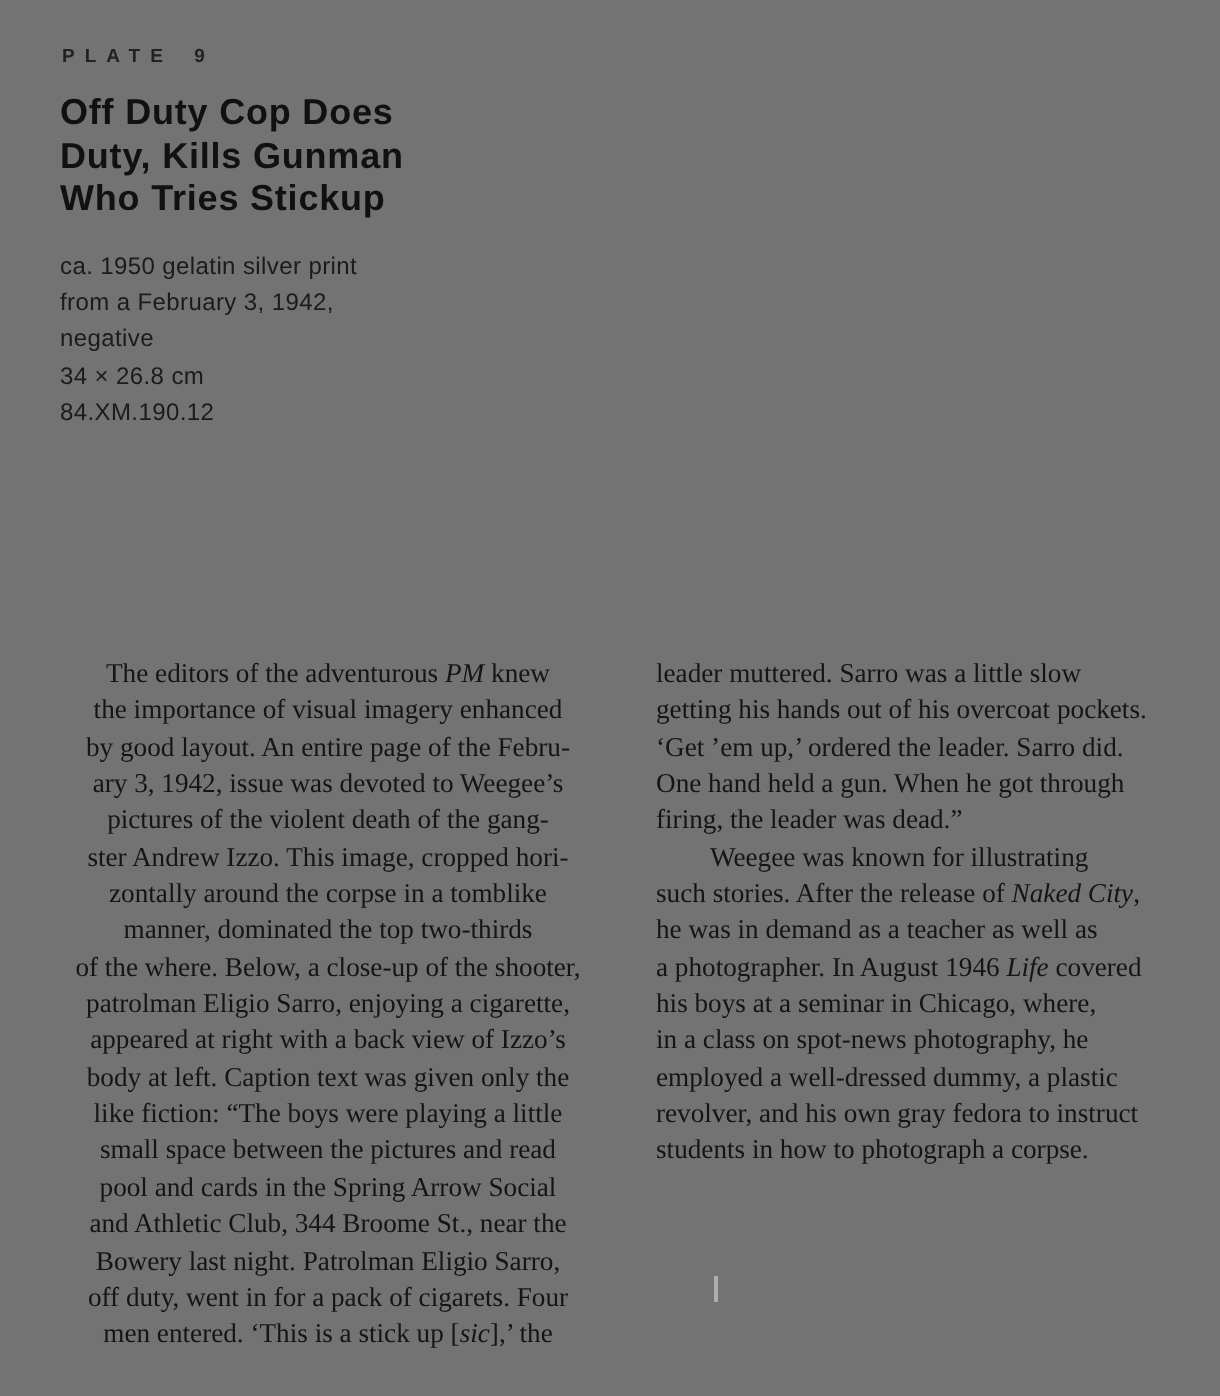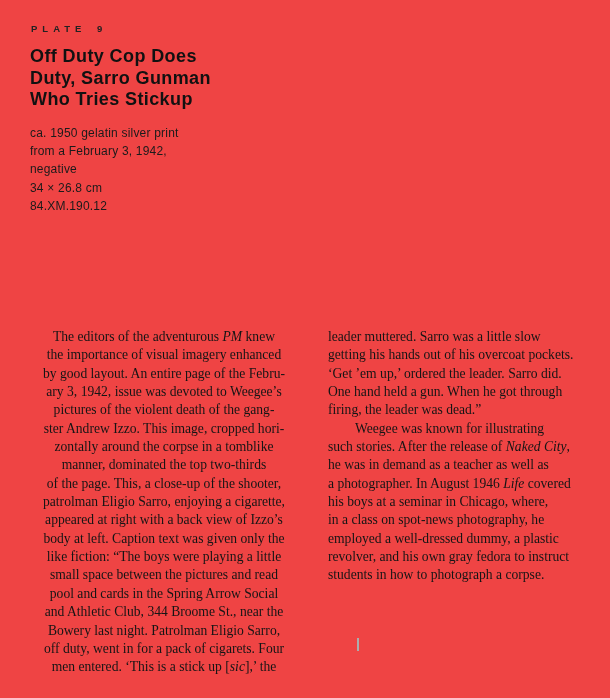--- a/index.html
+++ b/index.html
@@ -1,20 +1,20 @@
 <!DOCTYPE html>
 <html><head>
 <meta charset="utf-8">
 <style>
   html, body { margin: 0; padding: 0; background: #ffffff; }
   .page {
     position: relative;
     width: 610px;
     height: 698px;
-    background: #ef4444;
+    background: #737373;
     color: #1b1b1b;
     overflow: hidden;
   }
   .plate-label {
     position: absolute;
     left: 31px;
     top: 23px;
     font-family: "Liberation Sans", sans-serif;
     font-weight: 700;
     font-size: 9.5px;
@@ -69,42 +69,42 @@
   }
 </style>
 </head>
 <body>
 
 <div class="page">
   <div class="plate-label">PLATE 9</div>
 
   <h1 class="title">
       <div class="bline">Off Duty Cop Does</div>
-      <div class="bline">Duty, Sarro Gunman</div>
+      <div class="bline">Duty, Kills Gunman</div>
       <div class="bline">Who Tries Stickup</div>
     </h1>
 
   <div class="meta">
       <div class="bline">ca. 1950 gelatin silver print</div>
       <div class="bline">from a February 3, 1942,</div>
       <div class="bline">negative</div>
       <div class="bline">34 × 26.8 cm</div>
       <div class="bline">84.XM.190.12</div>
     </div>
 
   <div class="col col-left">
       <div class="tline"><span>The editors of the adventurous </span><span class="it">PM</span><span> knew</span></div>
       <div class="tline"><span>the importance of visual imagery enhanced</span></div>
       <div class="tline"><span>by good layout. An entire page of the Febru-</span></div>
       <div class="tline"><span>ary 3, 1942, issue was devoted to Weegee’s</span></div>
       <div class="tline"><span>pictures of the violent death of the gang-</span></div>
       <div class="tline"><span>ster Andrew Izzo. This image, cropped hori-</span></div>
       <div class="tline"><span>zontally around the corpse in a tomblike</span></div>
       <div class="tline"><span>manner, dominated the top two-thirds</span></div>
-      <div class="tline"><span>of the page. This, a close-up of the shooter,</span></div>
+      <div class="tline"><span>of the where. Below, a close-up of the shooter,</span></div>
       <div class="tline"><span>patrolman Eligio Sarro, enjoying a cigarette,</span></div>
       <div class="tline"><span>appeared at right with a back view of Izzo’s</span></div>
       <div class="tline"><span>body at left. Caption text was given only the</span></div>
       <div class="tline"><span>like fiction: “The boys were playing a little</span></div>
       <div class="tline"><span>small space between the pictures and read</span></div>
       <div class="tline"><span>pool and cards in the Spring Arrow Social</span></div>
       <div class="tline"><span>and Athletic Club, 344 Broome St., near the</span></div>
       <div class="tline"><span>Bowery last night. Patrolman Eligio Sarro,</span></div>
       <div class="tline"><span>off duty, went in for a pack of cigarets. Four</span></div>
       <div class="tline"><span>men entered. ‘This is a stick up [</span><span class="it">sic</span><span>],’ the</span></div>

